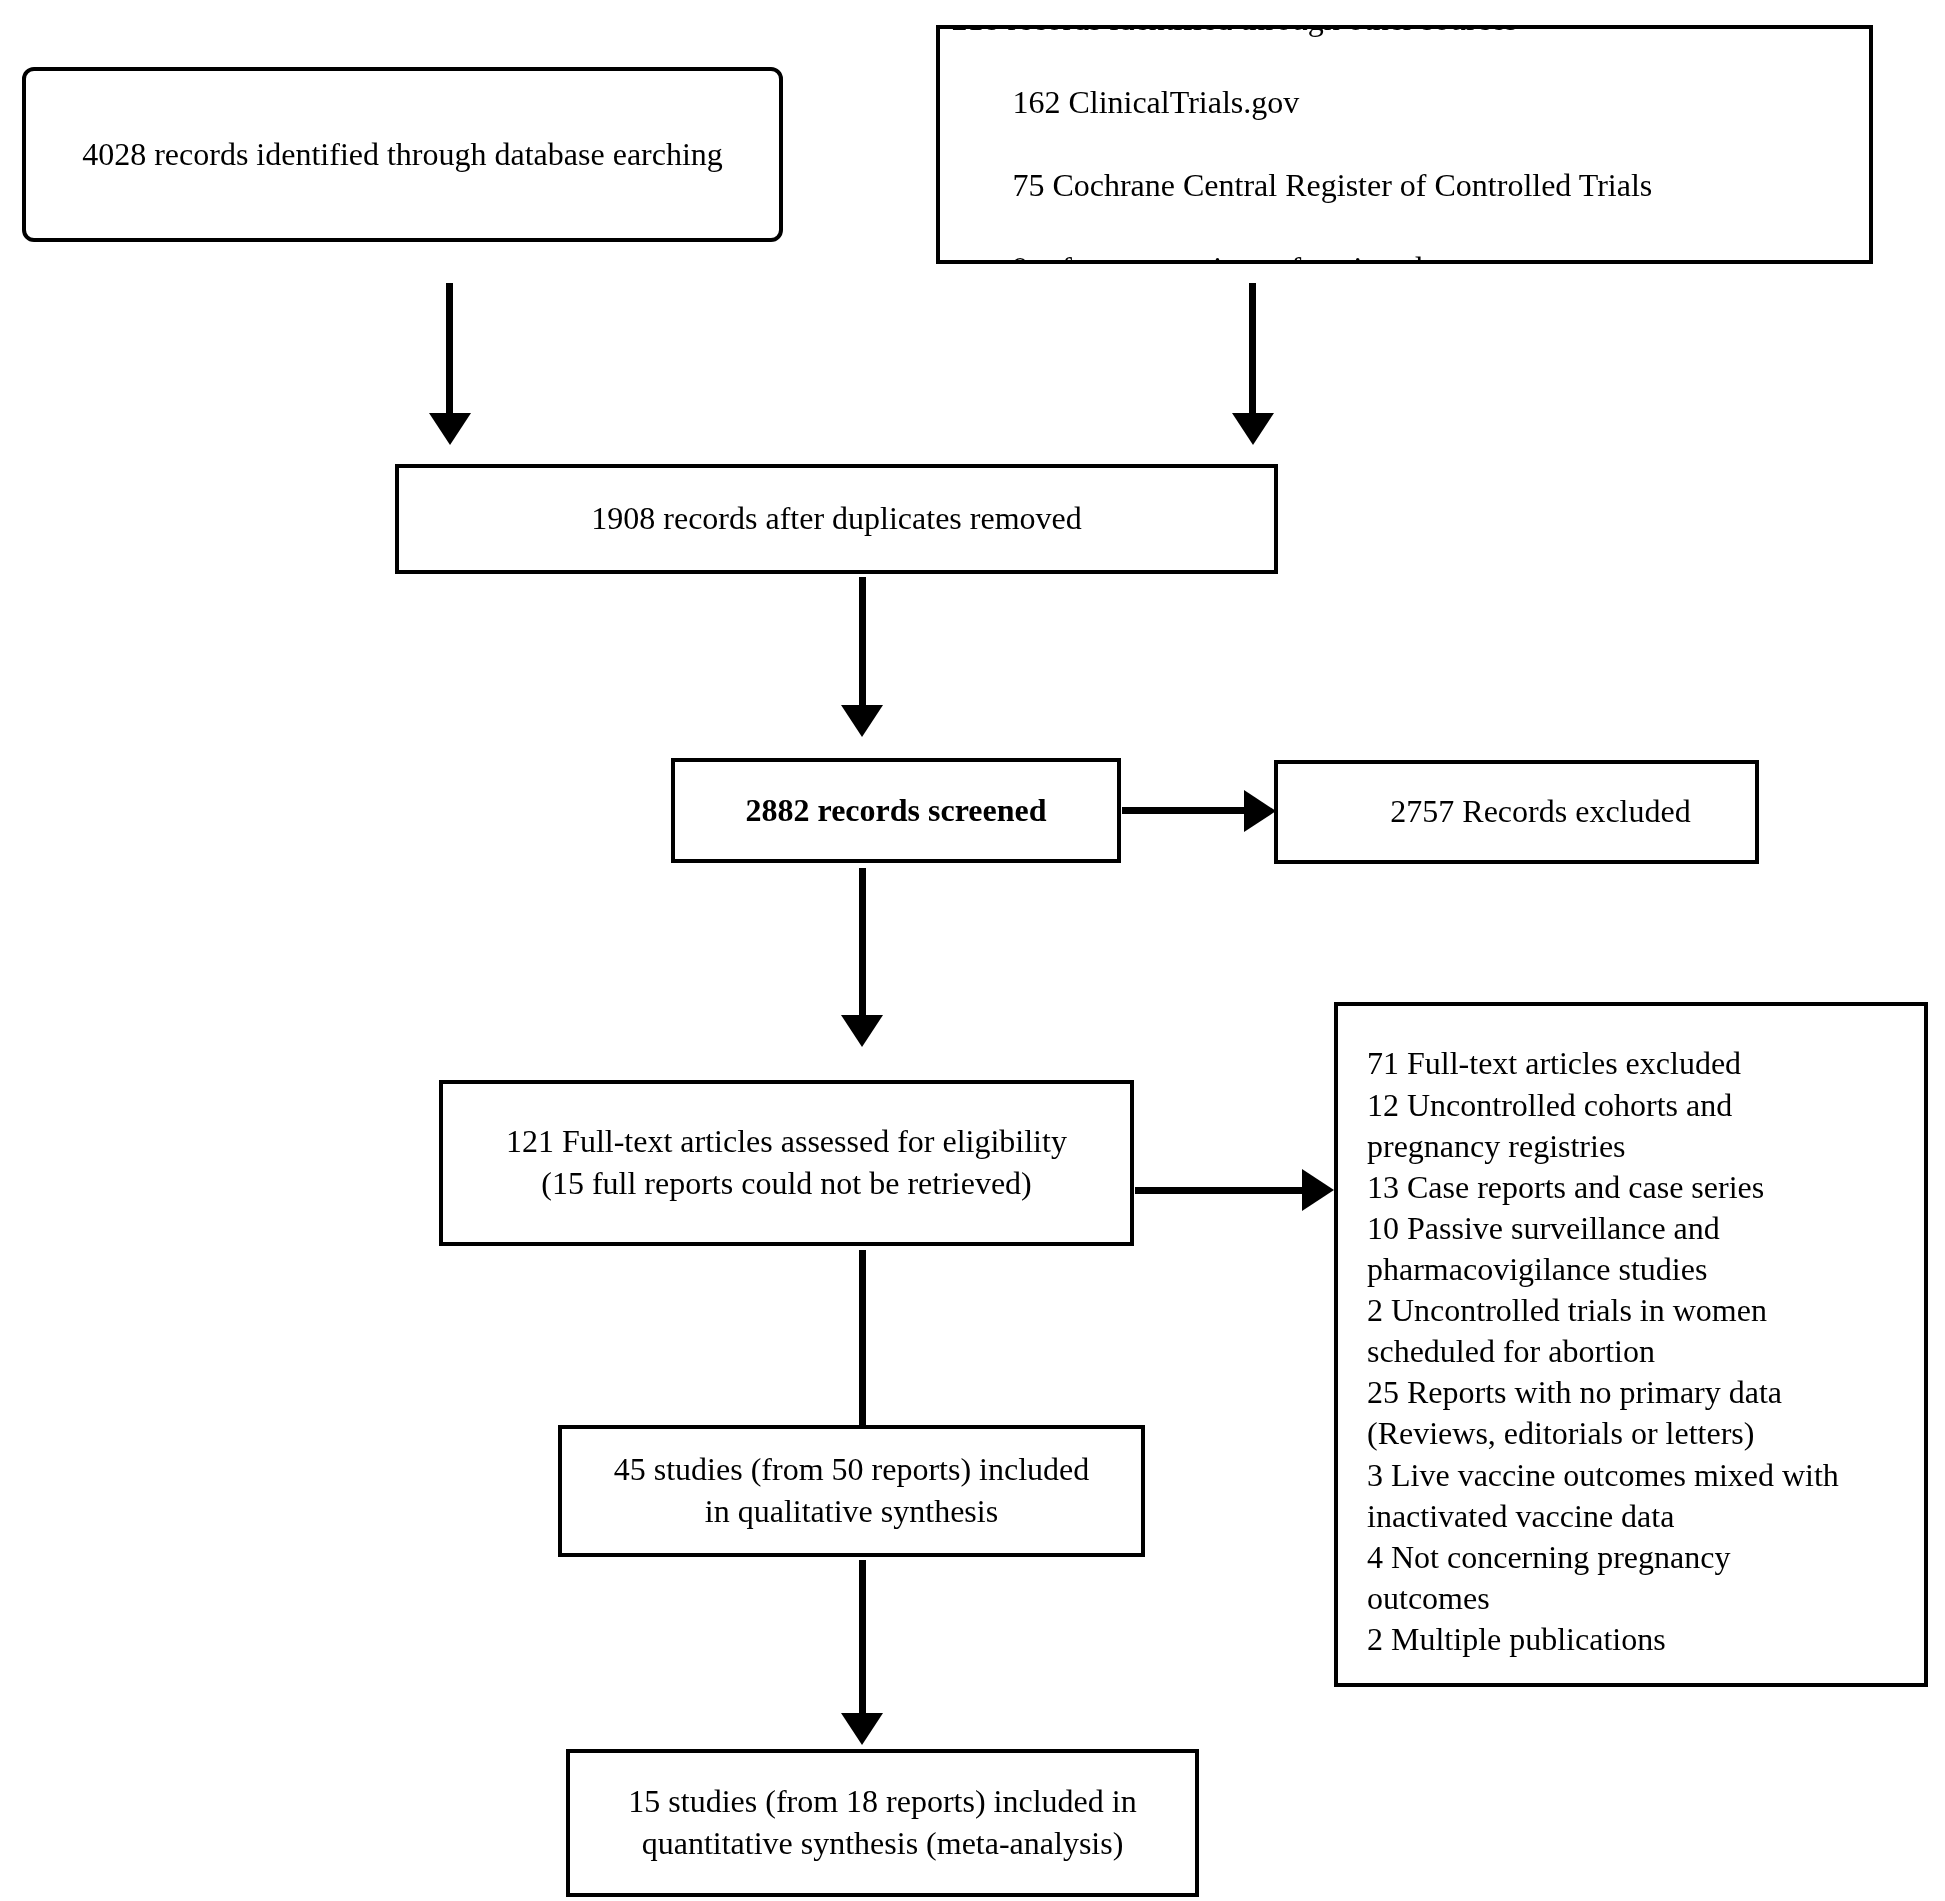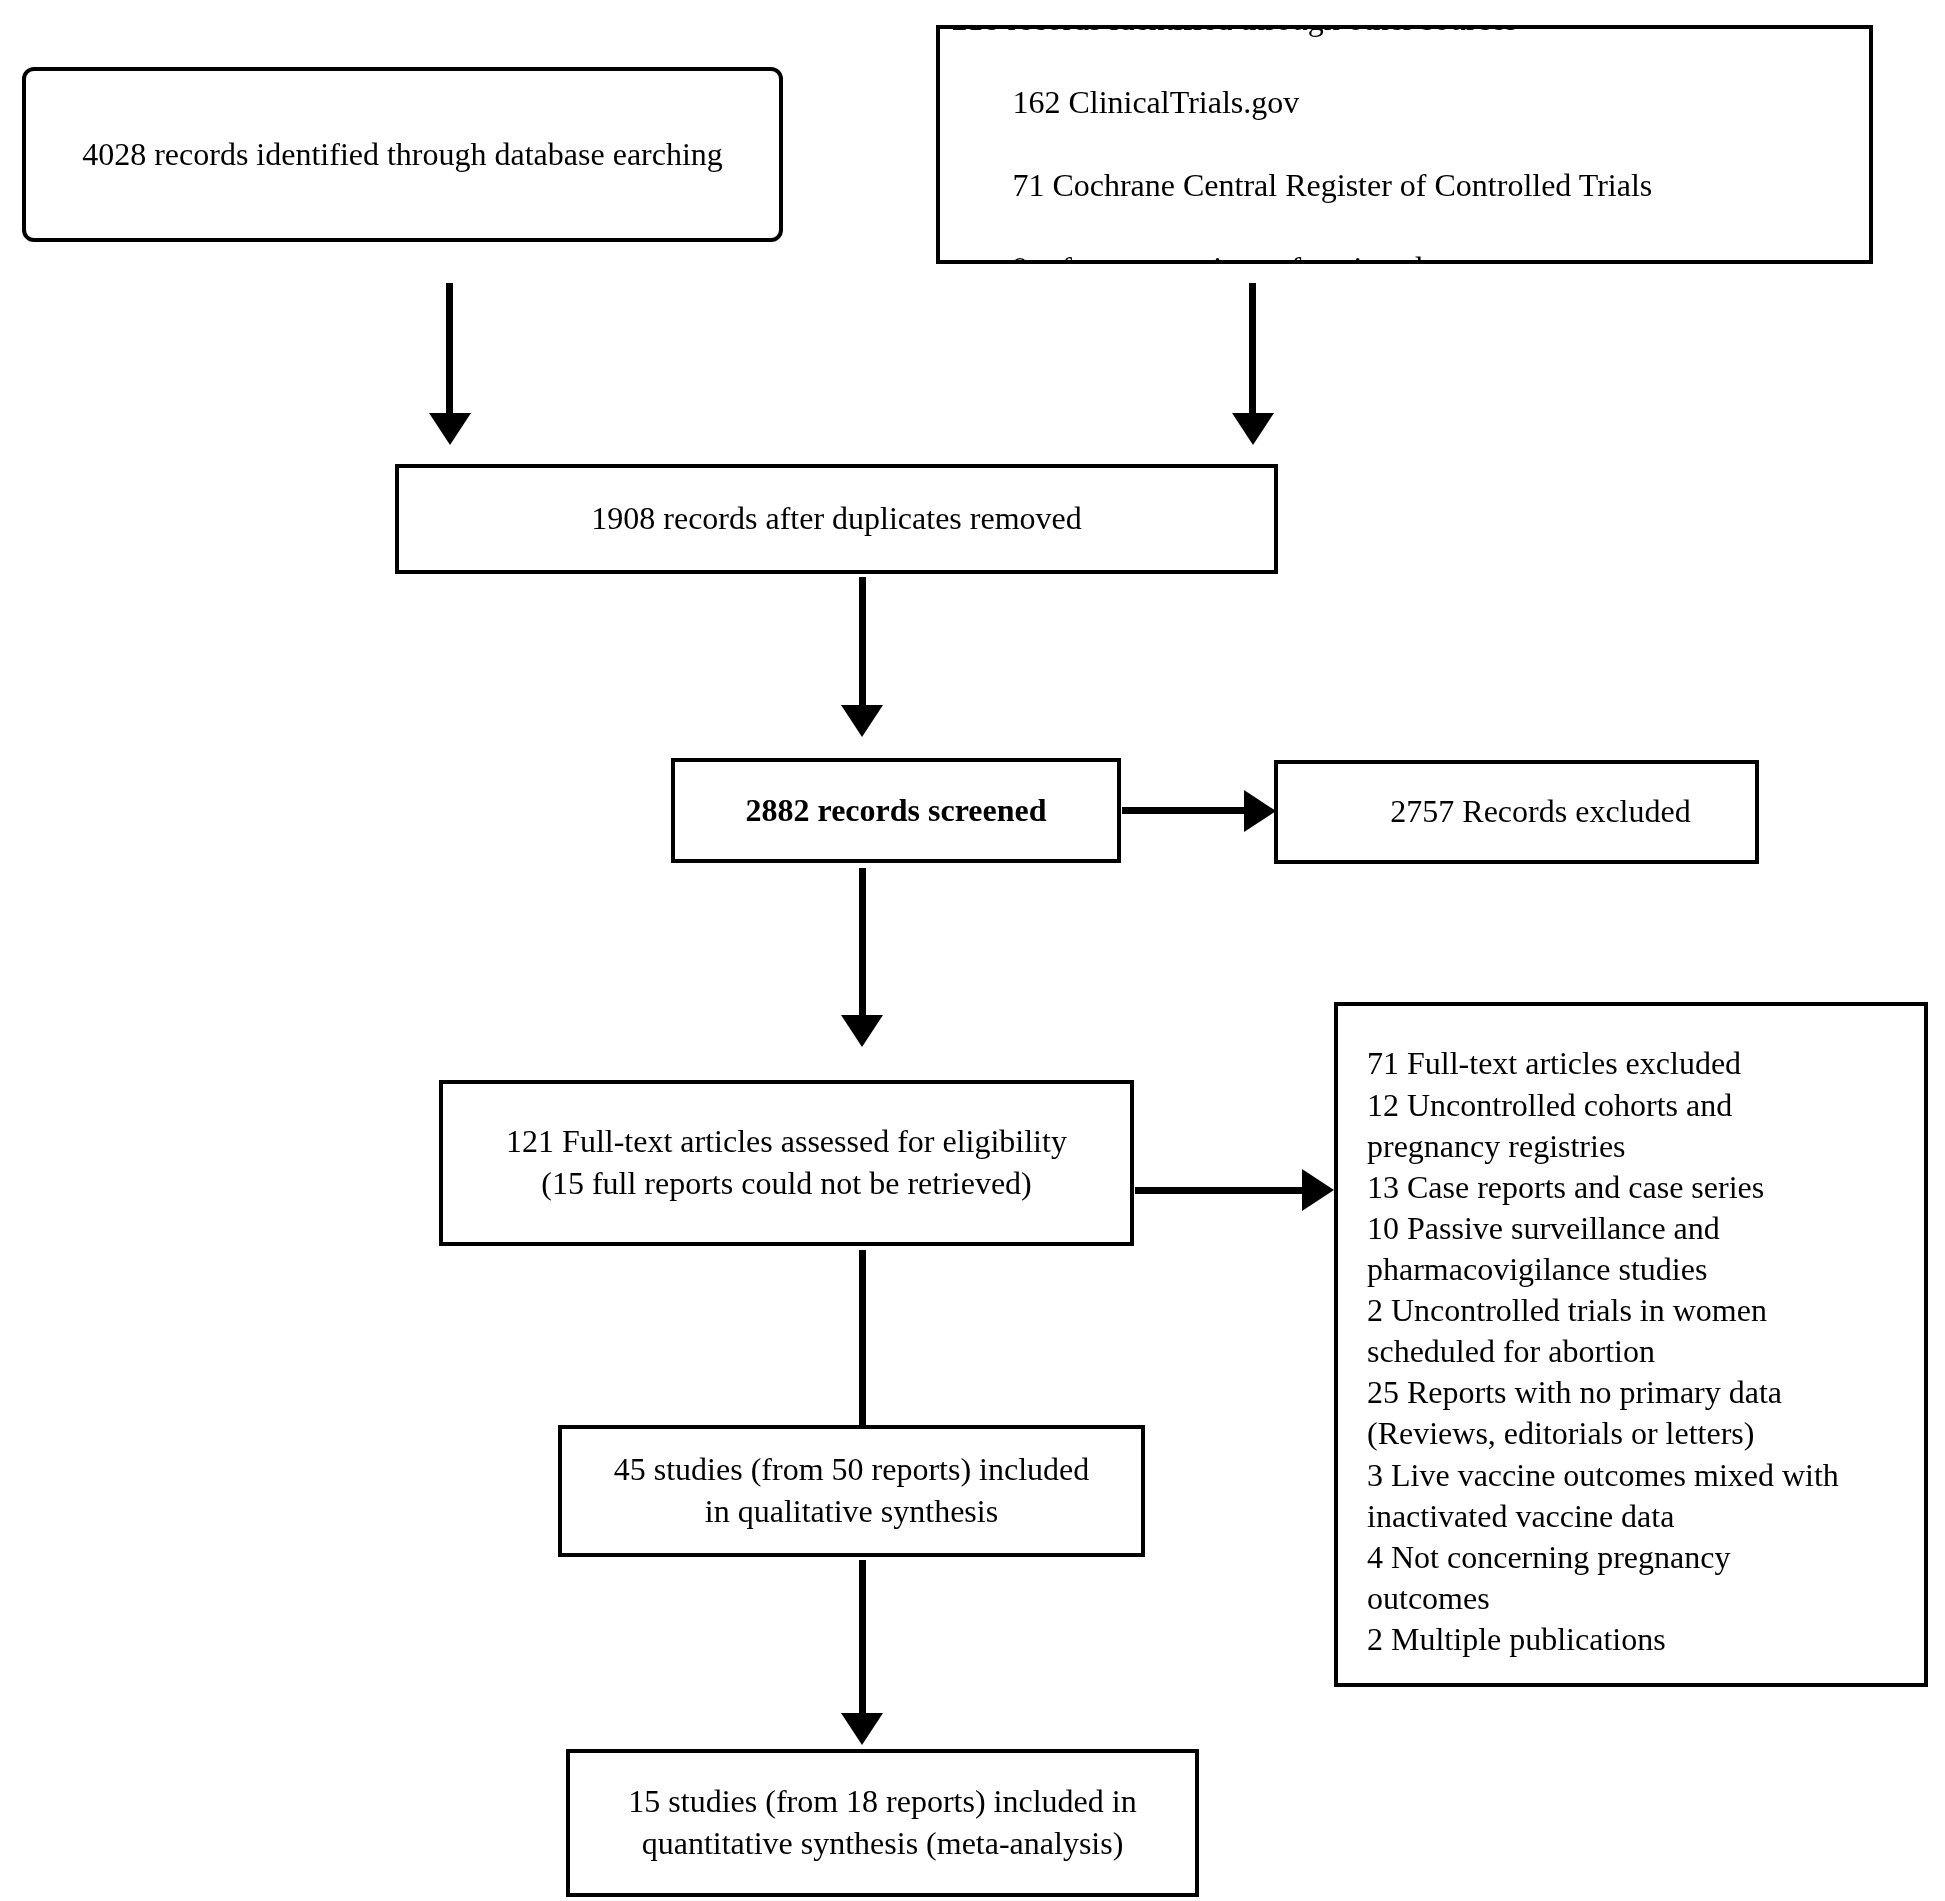--- a/index.html
+++ b/index.html
@@ -84,21 +84,21 @@
 <div id="stage">
 
   <div class="box" style="left:22px; top:67px; width:761px; height:175px;border-radius:12px;">
     <span class="txt">4028 records identified through database earching</span>
   </div>
 
   <div class="box leftblock" style="left:888px; top:25px; width:937px; height:239px;">
     <div class="txt">
       <span>218 records identified through other sources</span><br>
       <span class="sub-line">162 ClinicalTrials.gov</span>
-      <span class="sub-line">71 Cochrane Central Register of Controlled Trials</span>
+      <span class="sub-line">75 Cochrane Central Register of Controlled Trials</span>
       <span class="sub-line">9 reference sections of retrieved papers</span>
     </div>
   </div>
 
   <div class="vline" style="left:446px; top:283px; width:6.7px; height:132px;"></div>
   <div class="arrow-down" style="left:429px; top:413px;"></div>
 
   <div class="vline" style="left:1249px; top:283px; width:6.7px; height:132px;"></div>
   <div class="arrow-down" style="left:1232px; top:413px;"></div>
 

